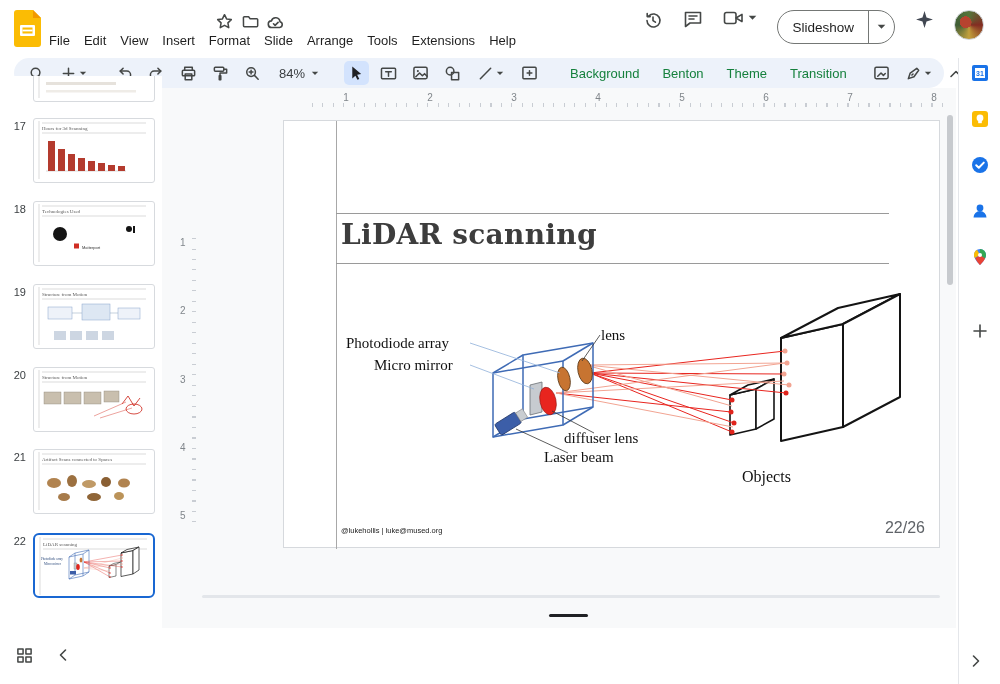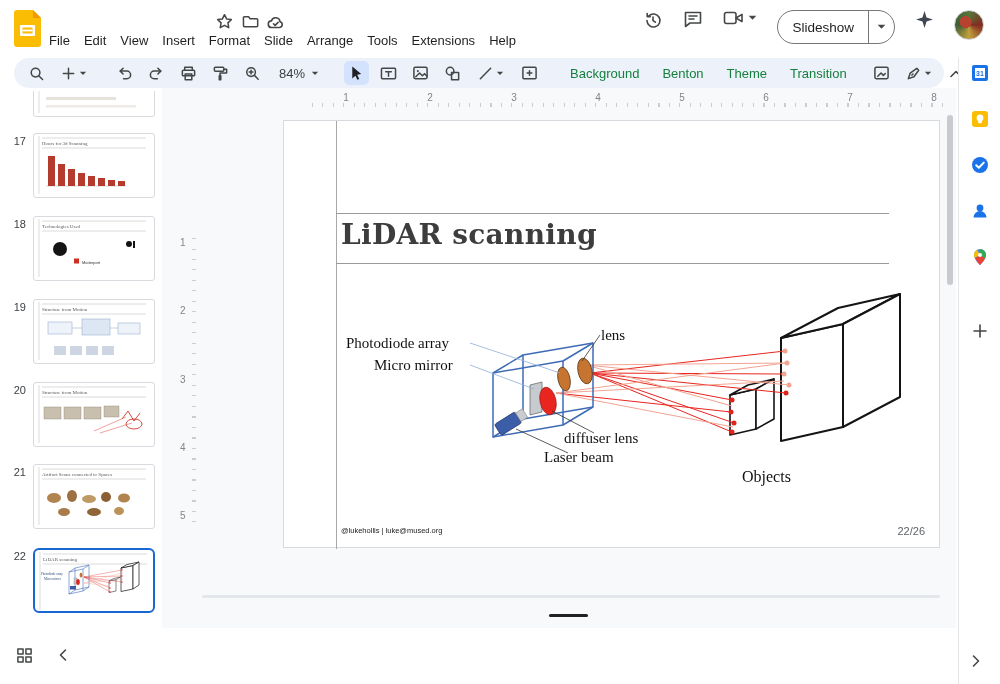--- a/index.html
+++ b/index.html
@@ -29,21 +29,21 @@
   
   .toolbar{position:absolute;left:14px;top:58px;width:930px;height:30px;background:#edf2fa;border-radius:15px;
     display:flex;align-items:center;padding:0 10px;gap:7px}
   .tbtn{min-width:25px;height:24px;display:flex;align-items:center;justify-content:center;border-radius:5px}
   .tbtn.sel{background:#d3e3fd}
   .tdiv{width:1px;height:18px;background:#c6cbd4;margin:0 3px}
   .ttext{font-size:13px;font-weight:500;color:#15803d;padding:0 8px;white-space:nowrap}
   .zoomtxt{font-size:13px;color:#3c4043;padding:0 2px}
 
   
-  .filmstrip{position:absolute;left:0;top:91px;width:162px;height:542px;background:#fff;overflow:hidden}
+  .filmstrip{position:absolute;left:0;top:76px;width:162px;height:542px;background:#fff;overflow:hidden}
   .thumb{position:absolute;left:33px;width:122px;height:65px;background:#fff;border:1px solid #d7dade;border-radius:3px;overflow:hidden}
   .thumb.selected{border:2px solid #1967d2;border-radius:6px}
   .thumbnum{position:absolute;left:4px;width:22px;text-align:right;font-size:11px;color:#3c4043}
   .mt{font:5px "Liberation Serif",serif;fill:#5a5a5a}
   .mt2{font:3.2px "Liberation Serif",serif;fill:#2c4a7c}
 
   
   .canvas{position:absolute;left:162px;top:88px;width:794px;height:540px;background:#f8f9fa}
   .rulernum{position:absolute;font-size:10px;color:#80868b;transform:translateX(-50%)}
   .vrulernum{position:absolute;font-size:10px;color:#80868b}
@@ -51,21 +51,21 @@
     background:repeating-linear-gradient(90deg,#c9cdd3 0 1px,rgba(0,0,0,0) 1px 10.5px)}
   .vticks{position:absolute;left:30px;top:150px;width:4px;height:292px;
     background:repeating-linear-gradient(180deg,#c9cdd3 0 1px,rgba(0,0,0,0) 1px 10.5px)}
   .slide{position:absolute;left:121px;top:32px;width:657px;height:428px;background:#fff;border:1px solid #d6d9dd}
   .slide-vline{position:absolute;left:52px;top:0;width:1px;height:428px;background:#a8a8a8}
   .slide-hline{position:absolute;left:52px;width:553px;height:1px;background:#9a9a9a}
   .slide-title{position:absolute;left:57px;top:97px;font-family:"DejaVu Serif","Liberation Serif",serif;
     font-size:28px;font-weight:600;color:#3d3d3d;letter-spacing:.3px}
   .slide-footer{position:absolute;left:57px;bottom:12px;font-size:7.5px;color:#222}
   .slide-footer .lnk{}
-  .slide-page{position:absolute;right:14px;bottom:10px;font-size:11px;color:#5f6368}
+  .slide-page{position:absolute;right:14px;bottom:10px;font-size:16px;color:#5f6368}
   .vsb{position:absolute;left:785px;top:27px;width:6px;height:170px;background:#c7cace;border-radius:3px}
   .hsb{position:absolute;left:40px;top:507px;width:738px;height:3px;background:#e3e6ea;border-radius:2px}
   .divider-handle{position:absolute;left:387px;top:526px;width:39px;height:3px;background:#202124;border-radius:2px}
 
   
   .sidepanel{position:absolute;right:0;top:58px;width:42px;height:626px;background:#fff;border-left:1px solid #e4e6ea}
   .spicon{position:absolute;left:12px;width:18px;height:18px}
 
   
   .notesbar{position:absolute;left:185px;top:632px;width:760px;height:37px;background:#f3f6fc;border-radius:10px;

